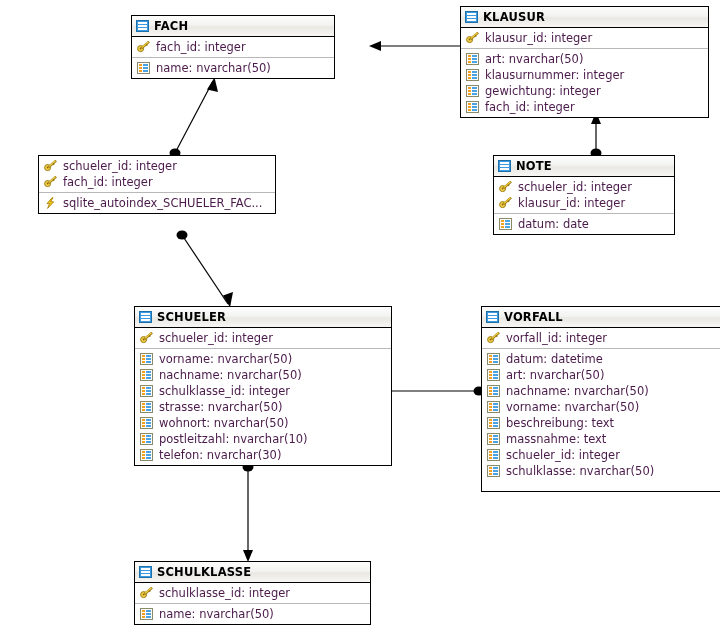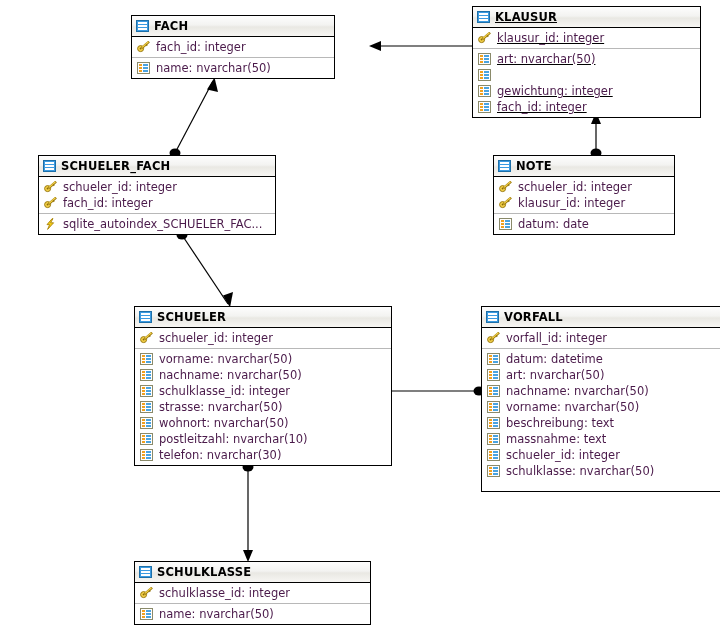--- a/index.html
+++ b/index.html
@@ -217,21 +217,21 @@
           <span class="attr-label">fach_id: integer</span>
         </div>
       </div>
       <div class="section">
         <div class="attr">
           <span class="icon icon-column"></span>
           <span class="attr-label">name: nvarchar(50)</span>
         </div>
       </div>
     </div>
-    <div class="entity" style="left: 472px; top: 6px; width: 229px; text-decoration: underline;">
+    <div class="entity" style="left: 460px; top: 6px; width: 249px;">
       <div class="entity-header">
         <span class="icon icon-table-blue"></span>
         <span class="entity-title">KLAUSUR</span>
       </div>
       <div class="section">
         <div class="attr">
           <span class="icon">
             <svg width="13" height="12" viewBox="0 0 13 12">
               <circle cx="3.6" cy="7.6" r="3.0" fill="#f5d24a" stroke="#9a7a10" stroke-width="1"></circle>
               <circle cx="3.6" cy="7.6" r="1.0" fill="#8a6a08"></circle>
@@ -243,36 +243,33 @@
           <span class="attr-label">klausur_id: integer</span>
         </div>
       </div>
       <div class="section">
         <div class="attr">
           <span class="icon icon-column"></span>
           <span class="attr-label">art: nvarchar(50)</span>
         </div>
         <div class="attr">
           <span class="icon icon-column"></span>
+          <span class="attr-label">klausurnummer: integer</span>
         </div>
         <div class="attr">
           <span class="icon icon-column"></span>
           <span class="attr-label">gewichtung: integer</span>
         </div>
         <div class="attr">
           <span class="icon icon-column"></span>
           <span class="attr-label">fach_id: integer</span>
         </div>
       </div>
     </div>
     <div class="entity" style="left: 38px; top: 155px; width: 238px;">
-      <div class="entity-header">
-        <span class="icon icon-table-blue"></span>
-        <span class="entity-title">SCHUELER_FACH</span>
-      </div>
       <div class="section">
         <div class="attr">
           <span class="icon">
             <svg width="13" height="12" viewBox="0 0 13 12">
               <circle cx="3.6" cy="7.6" r="3.0" fill="#f5d24a" stroke="#9a7a10" stroke-width="1"></circle>
               <circle cx="3.6" cy="7.6" r="1.0" fill="#8a6a08"></circle>
               <path d="M5.6 6.2 L11.2 1.4" stroke="#9a7a10" stroke-width="2.4" stroke-linecap="square"></path>
               <path d="M5.6 6.0 L11.0 1.2" stroke="#f5d24a" stroke-width="1.2" stroke-linecap="square"></path>
               <path d="M9.0 3.4 L10.3 4.6" stroke="#9a7a10" stroke-width="1.6"></path>
             </svg>

